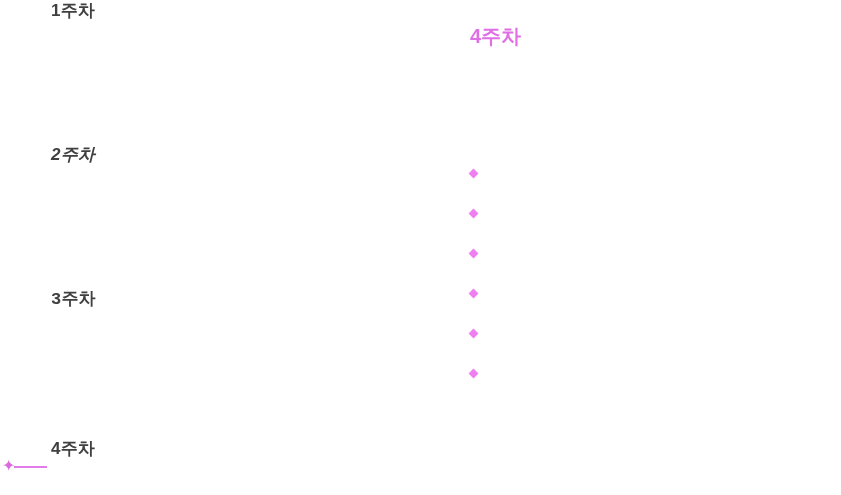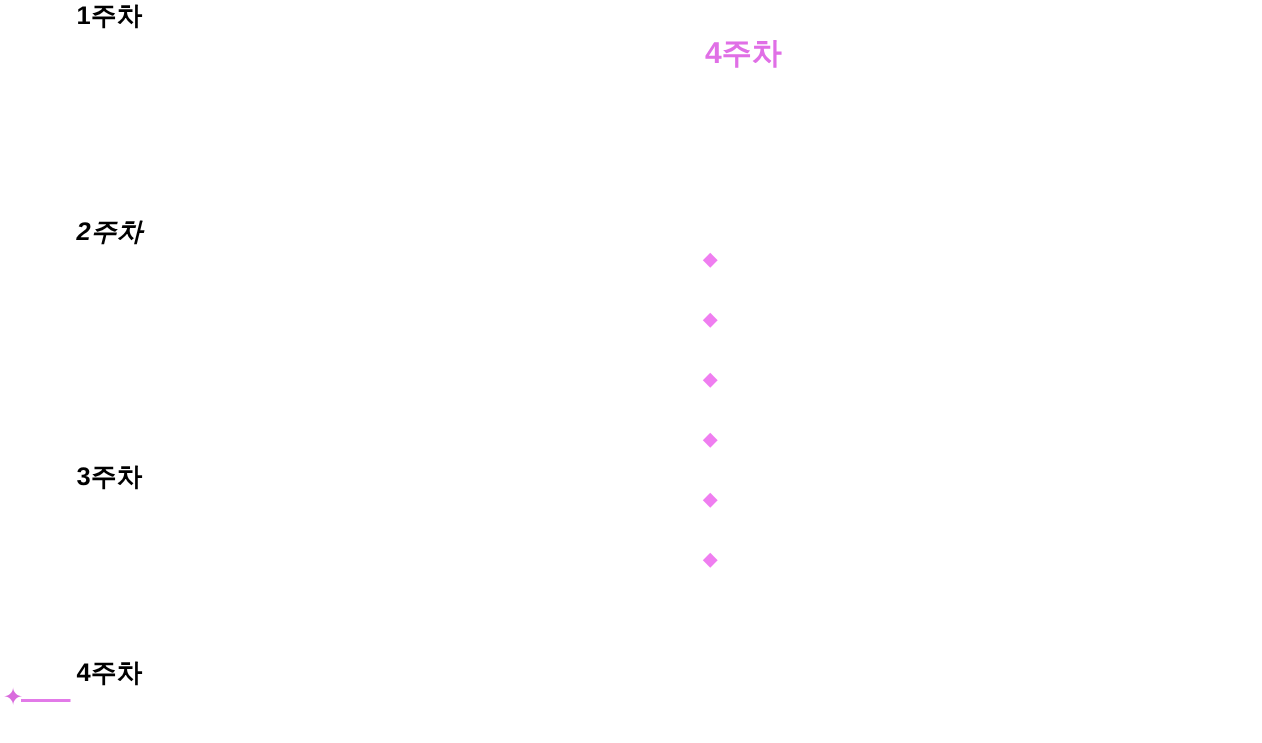--- a/index.html
+++ b/index.html
@@ -16,21 +16,21 @@
   }
   .canvas {
     position: absolute;
     left: 0;
     top: 0;
     width: 841px;
     height: 495px;
   }
   .week-label {
     position: absolute;
-    color: #000000;
+    color: #404040;
     font-size: 17px;
     font-weight: bold;
     letter-spacing: 0.2px;
     white-space: nowrap;
     line-height: 1;
   }
   .section-title {
     position: absolute;
     color: #e06fe6;
     font-size: 20px;
@@ -57,21 +57,21 @@
     background: #e27ae8;
   }
 </style>
 </head>
 <body>
 
 <div class="canvas">
 
   <div class="week-label" style="left:51px; top:2px;">1주차</div>
   <div class="week-label" style="left:51px; top:146px;font-style:italic;">2주차</div>
-  <div class="week-label" style="left:51px; top:309px;">3주차</div>
+  <div class="week-label" style="left:51px; top:291px;font-family:Liberation Mono, monospace;">3주차</div>
   <div class="week-label" style="left:51px; top:440px;">4주차</div>
 
   <div class="section-title" style="left:470px; top:26px;">4주차</div>
 
   <div class="bullet-dot" style="left:470px; top:170px;"></div>
   <div class="bullet-dot" style="left:470px; top:210px;"></div>
   <div class="bullet-dot" style="left:470px; top:250px;"></div>
   <div class="bullet-dot" style="left:470px; top:290px;"></div>
   <div class="bullet-dot" style="left:470px; top:330px;"></div>
   <div class="bullet-dot" style="left:470px; top:370px;"></div>

